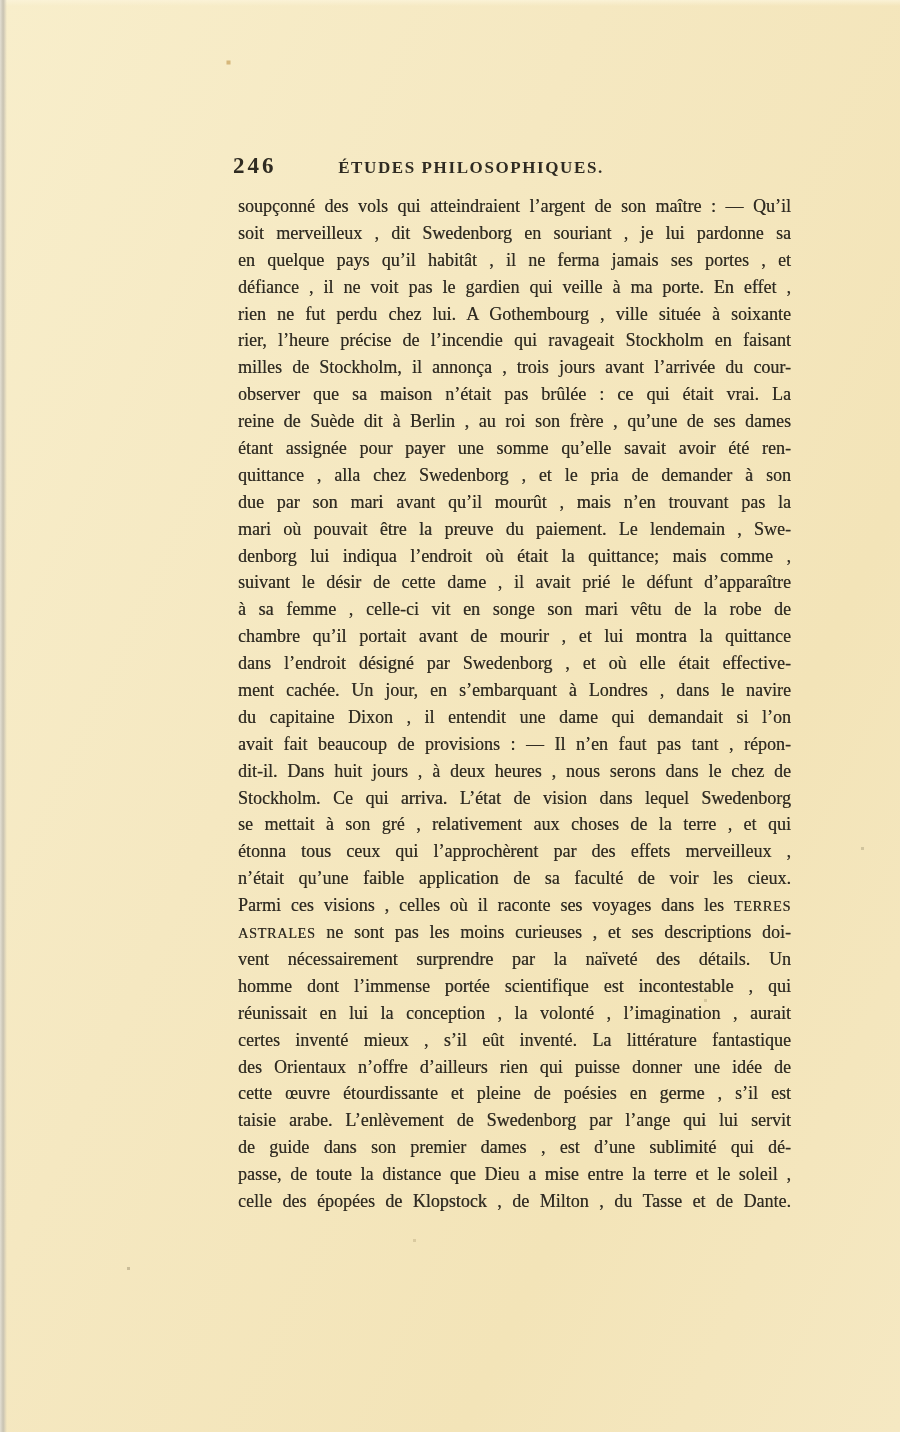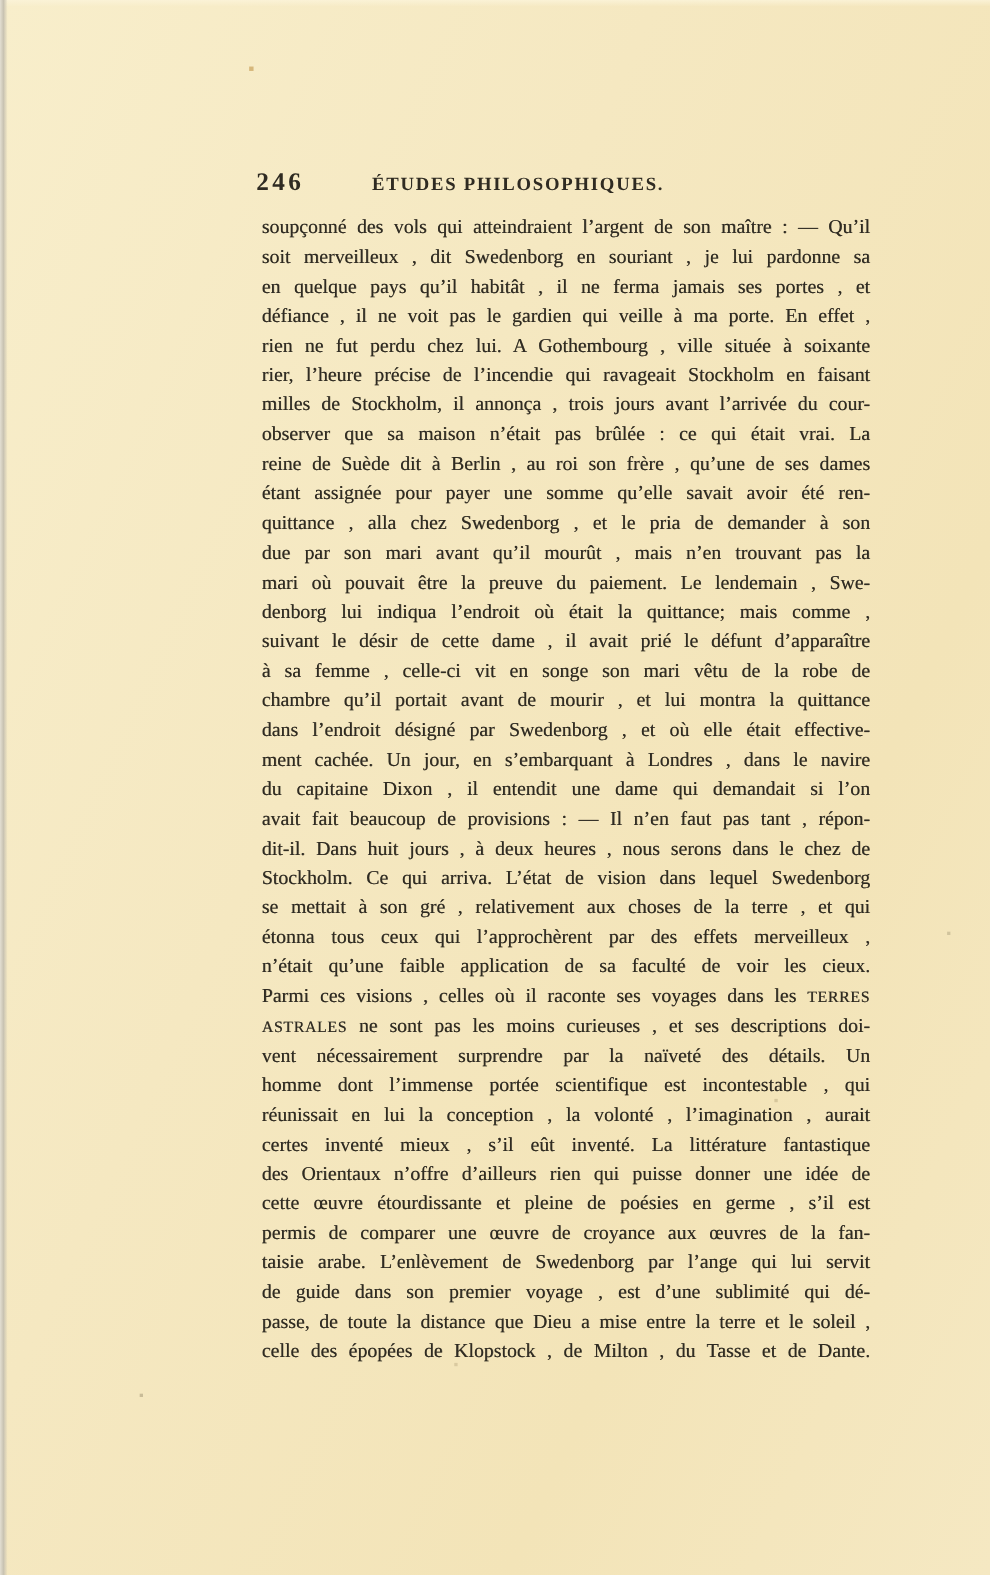--- a/index.html
+++ b/index.html
@@ -127,19 +127,18 @@
       <div class="line">étonna tous ceux qui l’approchèrent par des effets merveilleux ,</div>
       <div class="line">n’était qu’une faible application de sa faculté de voir les cieux.</div>
       <div class="line">Parmi ces visions , celles où il raconte ses voyages dans les <span class="sc">TERRES</span></div>
       <div class="line"><span class="sc">ASTRALES</span> ne sont pas les moins curieuses , et ses descriptions doi-</div>
       <div class="line">vent nécessairement surprendre par la naïveté des détails. Un</div>
       <div class="line">homme dont l’immense portée scientifique est incontestable , qui</div>
       <div class="line">réunissait en lui la conception , la volonté , l’imagination , aurait</div>
       <div class="line">certes inventé mieux , s’il eût inventé. La littérature fantastique</div>
       <div class="line">des Orientaux n’offre d’ailleurs rien qui puisse donner une idée de</div>
       <div class="line">cette œuvre étourdissante et pleine de poésies en germe , s’il est</div>
-      <div class="line">permis de comparer une œuvre de croyance aux œuvres de la fan-</div>
       <div class="line">taisie arabe. L’enlèvement de Swedenborg par l’ange qui lui servit</div>
-      <div class="line">de guide dans son premier voyage , est d’une sublimité qui dé-</div>
+      <div class="line">de guide dans son premier dames , est d’une sublimité qui dé-</div>
       <div class="line">passe, de toute la distance que Dieu a mise entre la terre et le soleil ,</div>
       <div class="line">celle des épopées de Klopstock , de Milton , du Tasse et de Dante.</div>
     </div>
 </div>
 
 </body></html>

